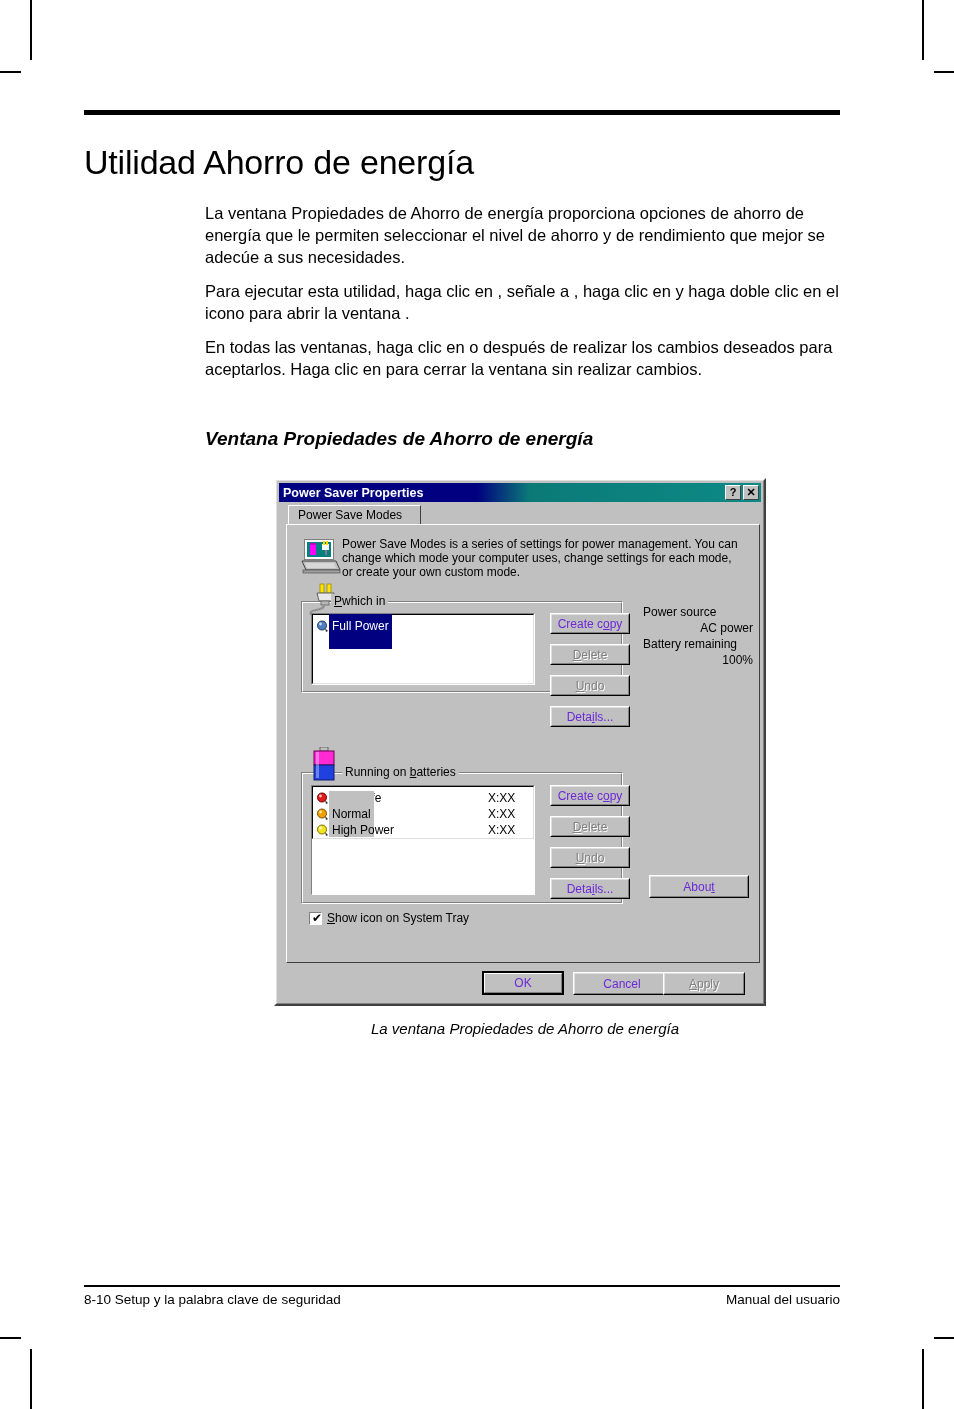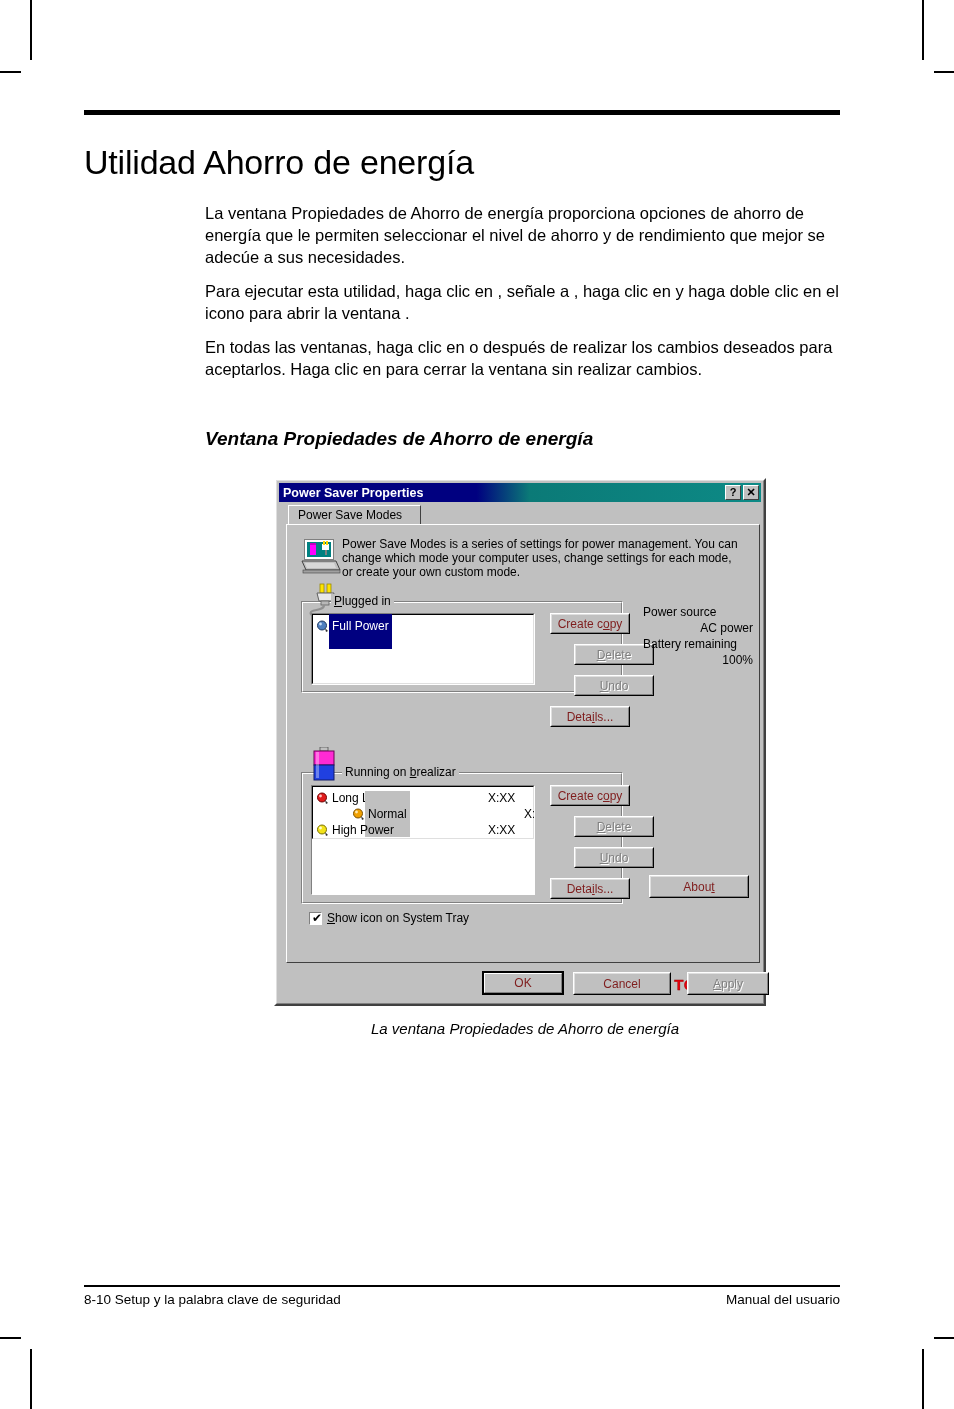--- a/index.html
+++ b/index.html
@@ -130,30 +130,30 @@
   .lbrow{height:16px;display:flex;align-items:center;padding-left:3px;font-size:12px;white-space:nowrap;}
   .lbrow .nm{padding:16px 3px;}
   .lbrow.sel .nm{background:#000080;color:#fff;}
   .lbrow.hl .nm{background:#c0c0c0;color:#000;}
   .lbrow .tm{position:absolute;left:175px;font-size:12px;}
 
   .btn{
     position:absolute;background:#c0c0c0;font-size:12px;text-align:center;
     border-top:1px solid #ffffff;border-left:1px solid #ffffff;
     border-right:1px solid #000000;border-bottom:1px solid #000000;
-    box-sizing:border-box;color:#7f1d1d;
+    box-sizing:border-box;color:#6d28d9;
     display:flex;align-items:center;justify-content:center;
   }
   .btn .b2{
     position:absolute;left:0;top:0;right:0;bottom:0;
     border-top:1px solid #dfdfdf;border-left:1px solid #dfdfdf;
     border-right:1px solid #808080;border-bottom:1px solid #808080;
     pointer-events:none;
   }
-  .btn.disabled{color:#808080;text-shadow:1px 1px 0 #ffffff;margin-left:24px;}
+  .btn.disabled{color:#808080;text-shadow:1px 1px 0 #ffffff;}
 
   .chk{position:absolute;display:flex;align-items:center;font-size:12px;}
   .chkbox{
     width:13px;height:13px;background:#fff;margin-right:5px;
     border-top:1px solid #808080;border-left:1px solid #808080;
     border-right:1px solid #fff;border-bottom:1px solid #fff;
     box-sizing:border-box;position:relative;
   }
   .chkbox .tick{
     position:absolute;left:2px;top:-1px;font-size:12px;line-height:13px;color:#000;
@@ -236,21 +236,21 @@
 
     <svg class="grp-ico" style="left:16px;top:58px;width:36px;height:34px;" viewBox="0 0 36 34">
       <rect x="17" y="1" width="4" height="9" fill="#ffe400" stroke="#9a8b00" stroke-width=".8"></rect>
       <rect x="24" y="1" width="4" height="9" fill="#ffe400" stroke="#9a8b00" stroke-width=".8"></rect>
       <path d="M14 10 L31 10 L29 18 L16 18 Z" fill="#e8e8e8" stroke="#606060" stroke-width="1"></path>
       <rect x="18" y="18" width="8" height="4" fill="#b8b8b8" stroke="#606060" stroke-width=".8"></rect>
       <path d="M21 22 C21 28, 10 26, 8 29 C6 32, 12 33, 12 30" fill="none" stroke="#909090" stroke-width="2.2"></path>
     </svg>
 
     <div class="grp-label" style="left:44px;top:69px;">
-      <span class="udl">P</span><span>lugged in</span>
+      <span class="udl">P</span><span>which in</span>
     </div>
 
     <div class="listbox" style="left:24px;top:88px;width:224px;height:72px;">
       <div class="lb2">
         <div class="lbrow sel">
           <svg width="13" height="13" viewBox="0 0 13 13">
             <circle cx="6" cy="5.5" r="4.5" fill="#4f7fc0" stroke="#203a60" stroke-width="1"></circle>
             <circle cx="4.5" cy="4" r="1.4" fill="#c9ddf5"></circle>
             <path d="M9 8 L12 11 L10 12 Z" fill="#303030"></path>
           </svg>
@@ -288,35 +288,35 @@
     </div>
 
     <svg class="grp-ico" style="left:24px;top:222px;width:26px;height:36px;" viewBox="0 0 26 36">
       <rect x="9" y="0" width="8" height="4" fill="#c0c0c0" stroke="#505050" stroke-width=".8"></rect>
       <rect x="3" y="4" width="20" height="14" fill="#ff2ad4" stroke="#6b0054" stroke-width="1"></rect>
       <rect x="3" y="18" width="20" height="15" fill="#2040e0" stroke="#101a6b" stroke-width="1"></rect>
       <rect x="5" y="5" width="3" height="26" fill="#ffffff" opacity=".35"></rect>
     </svg>
 
     <div class="grp-label" style="left:55px;top:240px;">
-      <span>Running on </span><span class="udl">b</span><span>realizar</span>
+      <span>Running on </span><span class="udl">b</span><span>atteries</span>
     </div>
 
     <div class="listbox" style="left:24px;top:260px;width:224px;height:110px;">
       <div class="lb2" style="position:relative;">
         <div class="lbrow" style="position:relative;">
           <svg width="13" height="13" viewBox="0 0 13 13">
             <circle cx="6" cy="5.5" r="4.5" fill="#e01b1b" stroke="#6d0000" stroke-width="1"></circle>
             <circle cx="4.5" cy="4" r="1.4" fill="#ffc4c4"></circle>
             <path d="M9 8 L12 11 L10 12 Z" fill="#303030"></path>
           </svg>
           <span class="nm">Long Life</span>
           <span class="tm">X:XX</span>
         </div>
-        <div class="lbrow hl" style="position:relative;margin-left:36px;">
+        <div class="lbrow hl" style="position:relative;">
           <svg width="13" height="13" viewBox="0 0 13 13">
             <circle cx="6" cy="5.5" r="4.5" fill="#f0a000" stroke="#7a4f00" stroke-width="1"></circle>
             <circle cx="4.5" cy="4" r="1.4" fill="#ffe8b0"></circle>
             <path d="M9 8 L12 11 L10 12 Z" fill="#303030"></path>
           </svg>
           <span class="nm">Normal</span>
           <span class="tm">X:XX</span>
         </div>
         <div class="lbrow" style="position:relative;">
           <svg width="13" height="13" viewBox="0 0 13 13">

